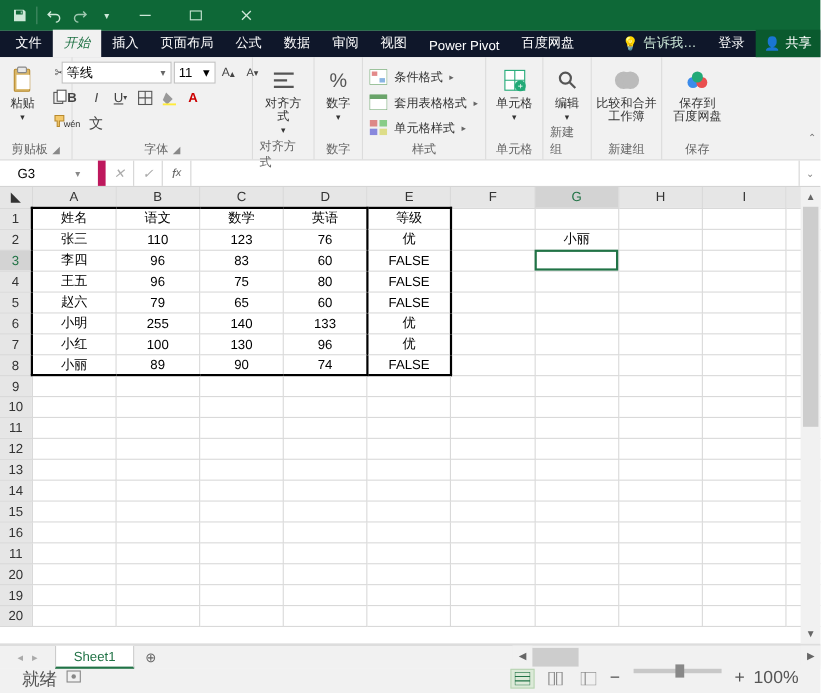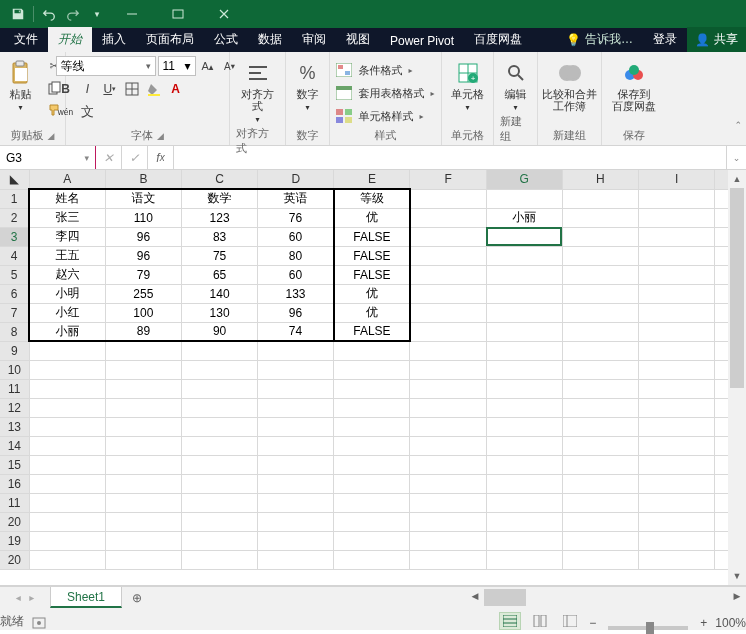--- a/index.html
+++ b/index.html
@@ -40,21 +40,21 @@
 .row { display:flex; gap:2px; align-items:center; }
 .row .btn { width:20px; height:20px; display:flex; align-items:center; justify-content:center; cursor:pointer; color:#444; font-size:12px;}
 .stylerow { display:flex; align-items:center; gap:6px; height:20px; color:#333; font-size:11px; cursor:pointer;}
 .stylerow .dd { font-size:8px; color:#666; }
 .disabled { color:#bbb !important; }
 .disabled svg * { stroke:#bbb; fill:#bbb;}
 .collapse-caret { position:absolute; right:4px; top:120px; font-size:9px; color:#777; cursor:pointer; }
 
 
 .namebar { height:24px; display:flex; border-bottom:1px solid #d4d4d4; background:#fff;}
-.namebox { width:96px; border-right:1px solid #be185d; display:flex; align-items:center; padding:0 6px; font-size:12px;}
+.namebox { width:96px; border-right:7px solid #be185d; display:flex; align-items:center; padding:0 16px; font-size:12px;}
 .namebox .dd { margin-left:auto; color:#888; font-size:9px;}
 .fxbtn { width:26px; display:flex; align-items:center; justify-content:center; color:#aaa; font-style:italic; border-right:1px solid #d4d4d4;}
 .fxbtn.cancel{color:#aaa;} .fxbtn.confirm{color:#aaa;}
 .fxbtn.fx { color:#666; font-size:12px;}
 .formula { flex:1; display:flex; align-items:center; padding:0 6px;}
 .fbar-exp { width:20px; display:flex; align-items:center; justify-content:center; color:#888; font-size:9px; border-left:1px solid #d4d4d4;}
 
 
 .gridwrap { position:relative; height:416px; overflow:hidden; border-bottom:1px solid #d4d4d4;}
 table.grid { border-collapse:collapse; table-layout:fixed; width:760px; }
@@ -74,21 +74,21 @@
 
 .sheettabs { height:22px; background:#f1f1f1; display:flex; align-items:stretch; border-top:1px solid #d4d4d4;}
 .stnav { width:50px; display:flex; align-items:center; justify-content:center; gap:6px; color:#aaa; font-size:10px;}
 .stab { padding:0 16px; border:1px solid #ccc; border-top:none; background:#fff; color:#217346; border-bottom:2px solid #217346; display:flex; align-items:center; font-size:12px;}
 .stadd { width:30px; display:flex; align-items:center; justify-content:center; color:#666;}
 .hscroll { flex:0 0 280px; margin-left:auto; display:flex; background:#f1f1f1;}
 .hscroll .track { flex:1; position:relative;}
 .hscroll .thumb { position:absolute; left:0; top:2px; bottom:2px; width:42px; background:#cdcdcd;}
 
 
-.status { height:22px; background:#f1f1f1; display:flex; align-items:flex-end; padding:0 0; font-size:12px; color:#555; gap:8px;}
+.status { height:22px; background:#f1f1f1; display:flex; align-items:flex-start; padding:0 20px; font-size:16px; color:#555; gap:8px;}
 .status .spacer{flex:1;}
 .viewbtn { width:22px; height:18px; display:flex; align-items:center; justify-content:center; border:1px solid transparent;}
 .viewbtn.active{ background:#dcead8; border-color:#b8d4b4;}
 .zoomslider { width:80px; height:4px; background:#c8c8c8; position:relative; margin:0 4px;}
 .zoomslider .knob{ position:absolute; left:38px; top:-4px; width:8px; height:12px; background:#888;}
 svg { display:block; }
 </style>
 </head>
 <body>
 

